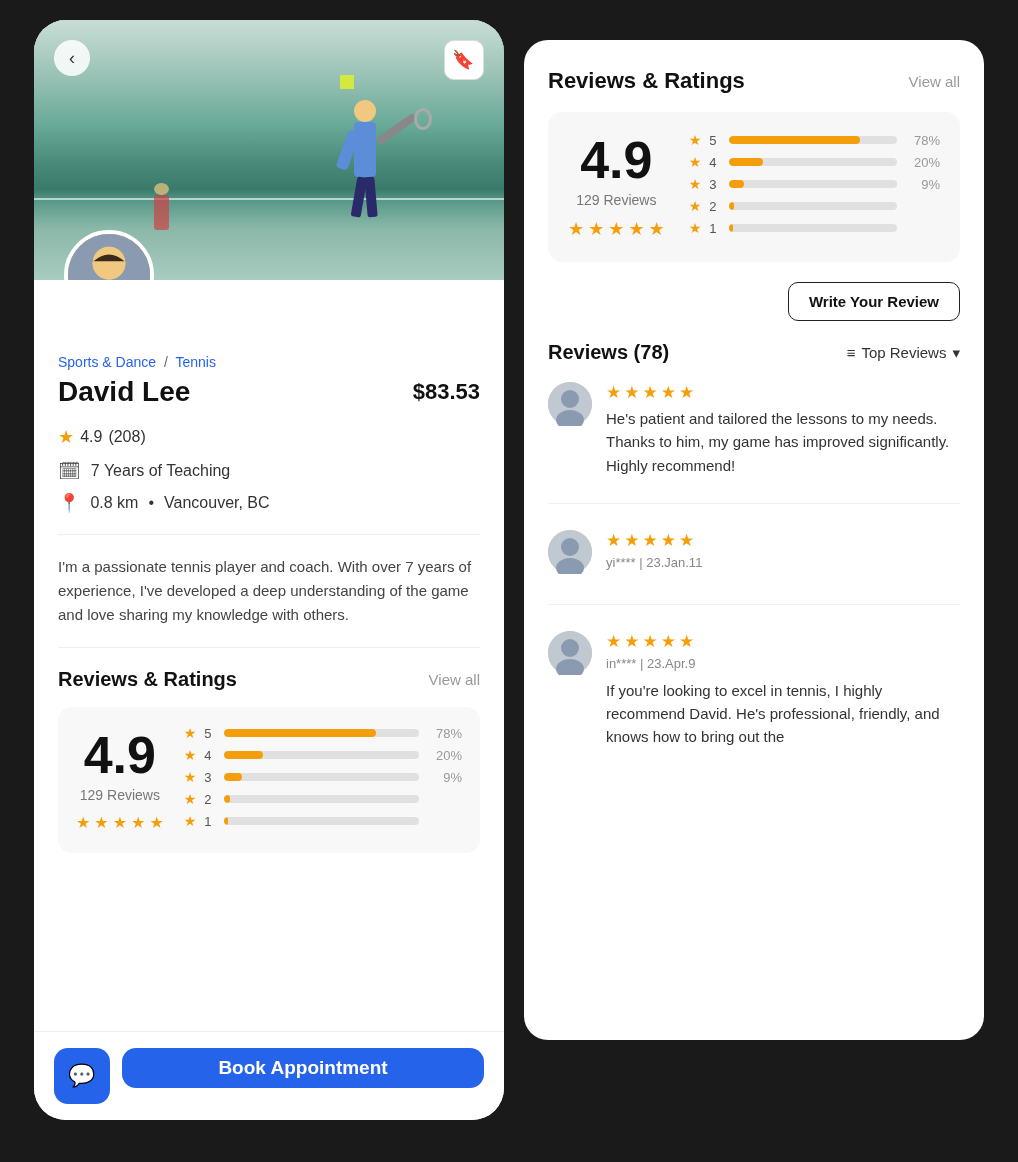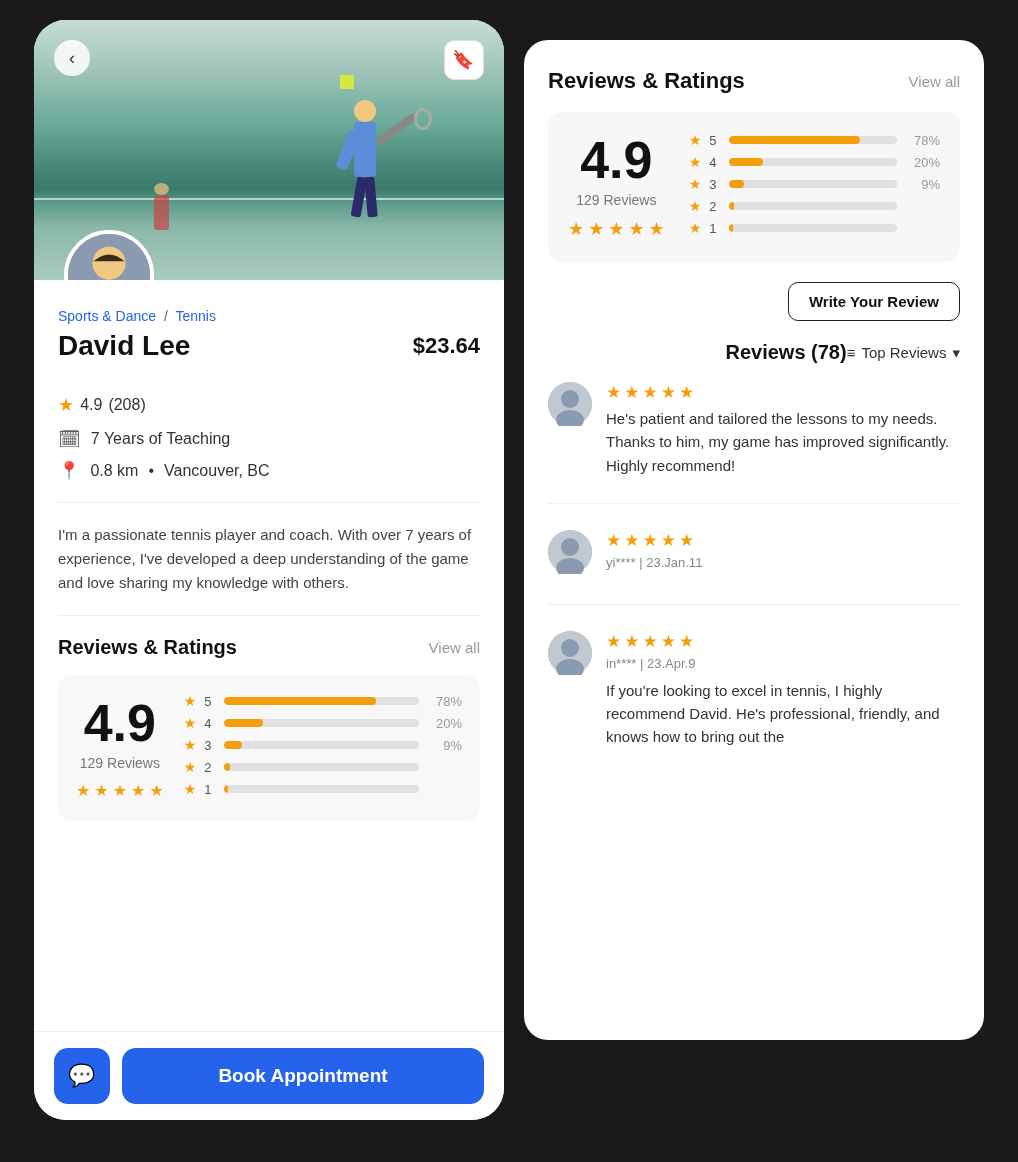--- a/index.html
+++ b/index.html
@@ -100,38 +100,38 @@
       display: flex;
       align-items: center;
       justify-content: center;
       cursor: pointer;
       font-size: 18px;
       color: #555;
       z-index: 10;
     }
 
     .profile-content {
-      padding: 28px 24px 24px;
+      padding: 74px 24px 24px;
       flex: 1;
     }
 
     .breadcrumb {
       font-size: 14px;
       margin-bottom: 6px;
     }
 
     .breadcrumb-sports { color: #2563eb; }
     .breadcrumb-sep { color: #666; margin: 0 4px; }
     .breadcrumb-tennis { color: #2563eb; }
 
     .name-price-row {
       display: flex;
       justify-content: space-between;
       align-items: center;
-      margin-bottom: 32px;
+      margin-bottom: 18px;
     }
 
     .coach-name {
       font-size: 28px;
       font-weight: 700;
       color: #111;
     }
 
     .coach-price {
       font-size: 22px;
@@ -276,21 +276,21 @@
       align-items: center;
       justify-content: center;
       cursor: pointer;
       font-size: 22px;
       color: #fff;
       flex-shrink: 0;
     }
 
     .book-btn {
       flex: 1;
-      height: 56px;
+      height: 40px;
       border-radius: 14px;
       background: #2563eb;
       color: #fff;
       font-size: 19px;
       font-weight: 700;
       display: flex;
       align-items: center;
       justify-content: center;
       cursor: pointer;
     }
@@ -346,21 +346,21 @@
       padding: 10px 20px;
       font-size: 15px;
       font-weight: 600;
       color: #111;
       cursor: pointer;
       margin-bottom: 20px;
     }
 
     .reviews-sub-header {
       display: flex;
-      justify-content: flex-end;
+      justify-content: space-between;
       align-items: center;
       margin-bottom: 18px;
     }
 
     .reviews-count-title {
       font-size: 20px;
       font-weight: 700;
       color: #111;
     }
 
@@ -465,21 +465,21 @@
 
   <div class="profile-content">
     <div class="breadcrumb">
       <span class="breadcrumb-sports">Sports &amp; Dance</span>
       <span class="breadcrumb-sep">/</span>
       <span class="breadcrumb-tennis">Tennis</span>
     </div>
 
     <div class="name-price-row">
       <span class="coach-name">David Lee</span>
-      <span class="coach-price">$23.64</span>
+      <span class="coach-price">$83.53</span>
     </div>
 
     <div class="rating-row">
       <span class="star-yellow">★</span>
       <span class="rating-text">4.9</span>
       <span class="rating-text">(208)</span>
     </div>
 
     <div class="info-row">
       <span class="icon-sym">🗓</span>

